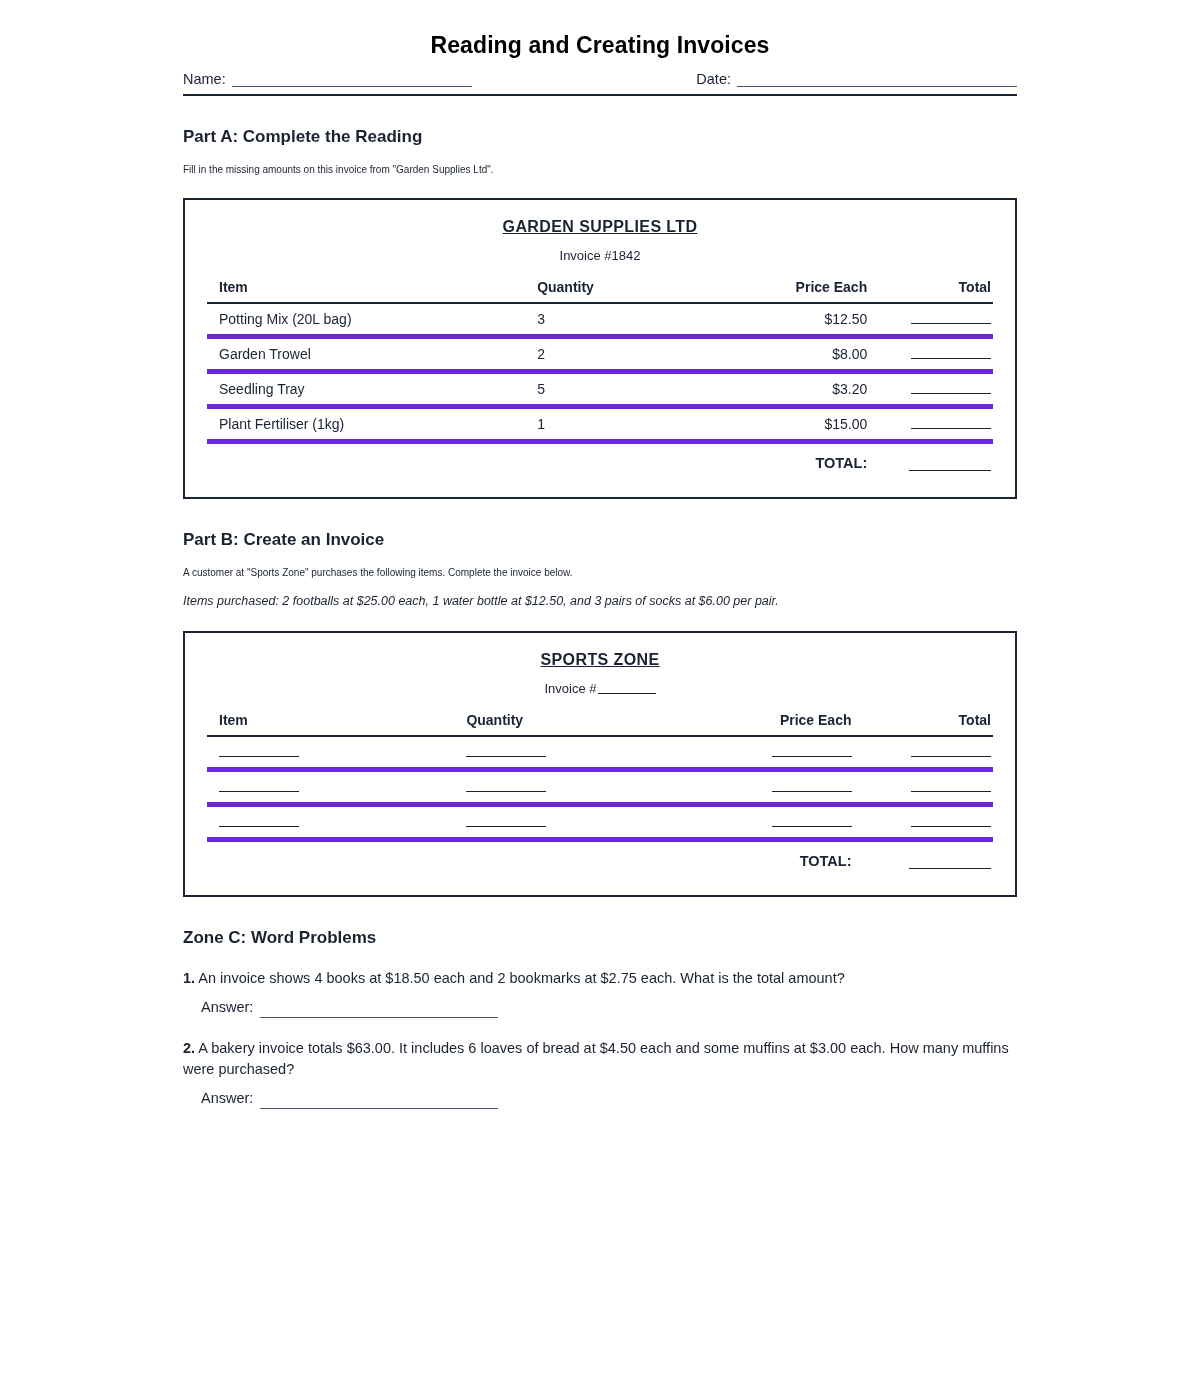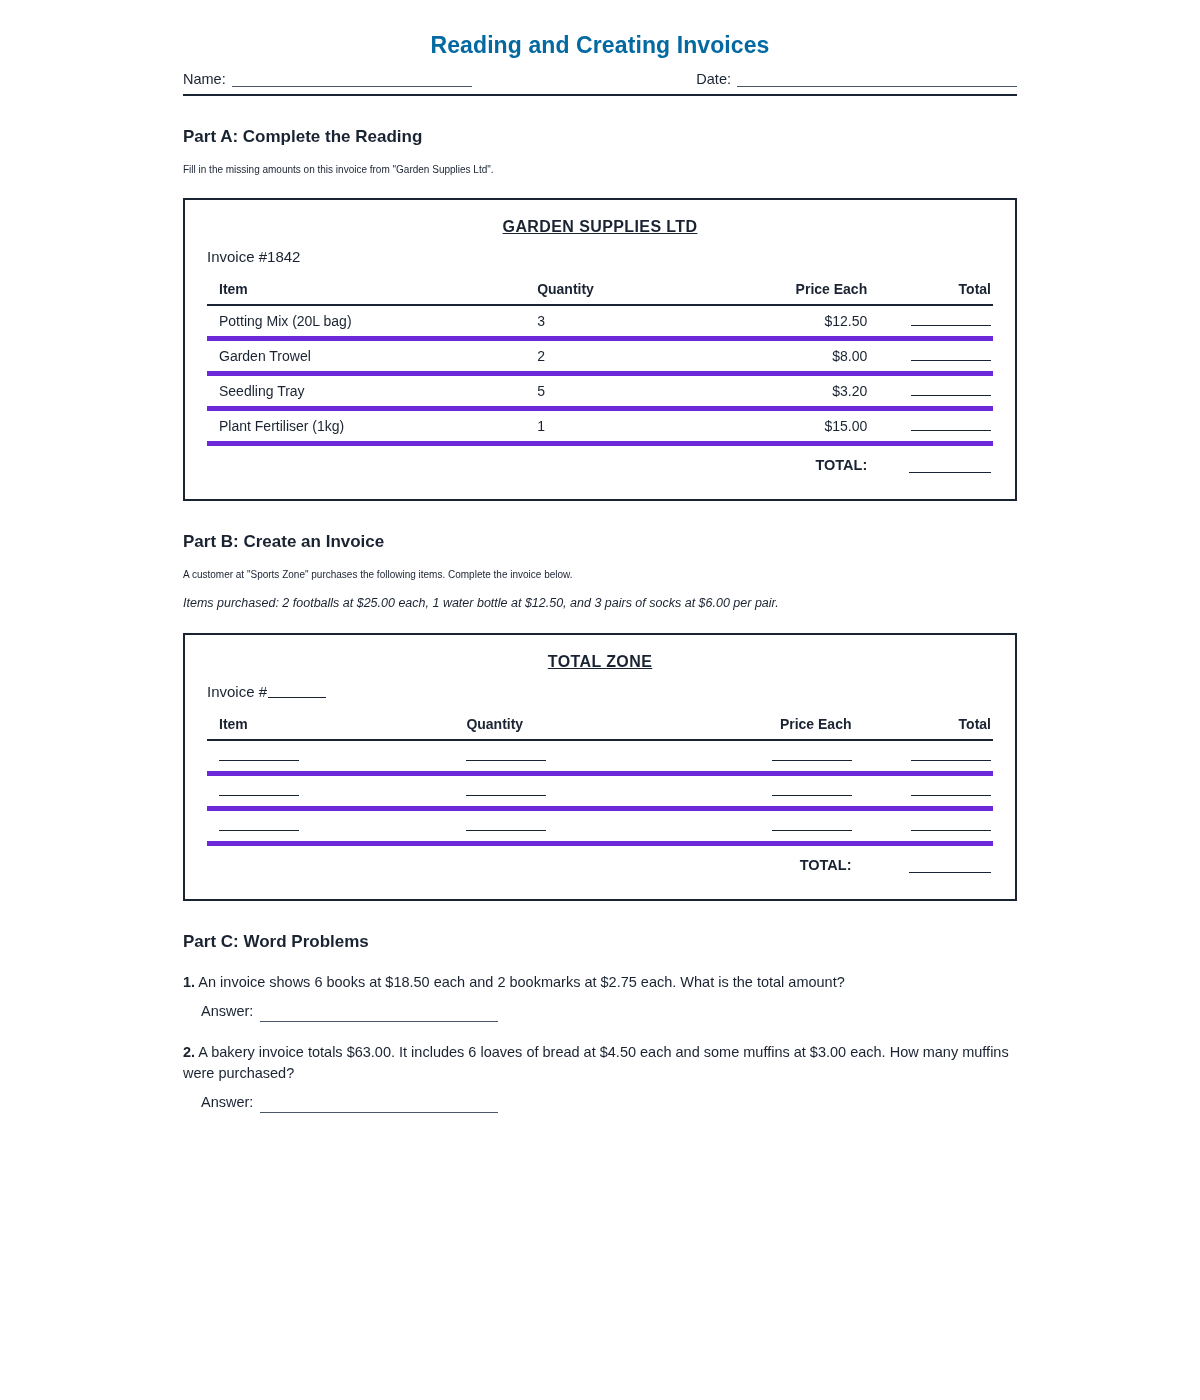--- a/index.html
+++ b/index.html
@@ -19,21 +19,21 @@
     width: 1200px;
     padding: 0;
     position: relative;
   }
 
   
   .sheet-title {
     text-align: center;
     font-size: 23px;
     font-weight: bold;
-    color: #0369a1;
+    color: #000000;
     margin: 32px 0 0 0;
     letter-spacing: 0.1px;
   }
 
   
   .namedate {
     margin: 12px 183px 0 183px;
     border-bottom: 2px solid #1a2332;
     padding-bottom: 7px;
     display: flex;
@@ -82,22 +82,22 @@
   }
   .inv-company {
     text-align: center;
     font-size: 16px;
     font-weight: bold;
     letter-spacing: 0.4px;
     color: #1a2332;
     text-decoration: underline;
   }
   .inv-number {
-    text-align: left;
-    font-size: 15px;
+    text-align: center;
+    font-size: 13px;
     margin-top: 12px;
     color: #1a2332;
   }
   .inv-num-blank {
     display: inline-block;
     width: 58px;
     border-bottom: 1px solid #1a2332;
     height: 11px;
     vertical-align: -1px;
     margin-left: 1px;
@@ -259,21 +259,21 @@
         </tr>
       </tbody>
     </table>
   </div>
 
   <h2 class="part-heading">Part B: Create an Invoice</h2>
   <p class="part-intro">A customer at "Sports Zone" purchases the following items. Complete the invoice below.</p>
   <p class="part-note">Items purchased: 2 footballs at $25.00 each, 1 water bottle at $12.50, and 3 pairs of socks at $6.00 per pair.</p>
 
   <div class="invoice-box">
-    <div class="inv-company">TOTAL ZONE</div>
+    <div class="inv-company">SPORTS ZONE</div>
     <div class="inv-number"><span>Invoice #</span><span class="inv-num-blank"></span></div>
 
     <table class="inv inv-b">
       <thead>
         <tr>
           <th class="col-item">Item</th>
           <th class="col-qty">Quantity</th>
           <th class="col-price">Price Each</th>
           <th class="col-total">Total</th>
         </tr>
@@ -300,25 +300,25 @@
         <tr class="total-row">
           <td class="col-item"></td>
           <td class="col-qty"></td>
           <td class="col-price total-label">TOTAL:</td>
           <td class="col-total total-blank-cell"><span class="total-blank"></span></td>
         </tr>
       </tbody>
     </table>
   </div>
 
-  <h2 class="part-heading">Part C: Word Problems</h2>
+  <h2 class="part-heading">Zone C: Word Problems</h2>
 
   <div class="problem">
     <span class="num">1.</span>
-    <span>An invoice shows 6 books at $18.50 each and 2 bookmarks at $2.75 each. What is the total amount?</span>
+    <span>An invoice shows 4 books at $18.50 each and 2 bookmarks at $2.75 each. What is the total amount?</span>
     <div class="answer-line">
       <span>Answer:</span>
       <span class="rule"></span>
     </div>
   </div>
 
   <div class="problem">
     <span class="num">2.</span>
     <span>A bakery invoice totals $63.00. It includes 6 loaves of bread at $4.50 each and some muffins at $3.00 each. How many muffins were purchased?</span>
     <div class="answer-line">

